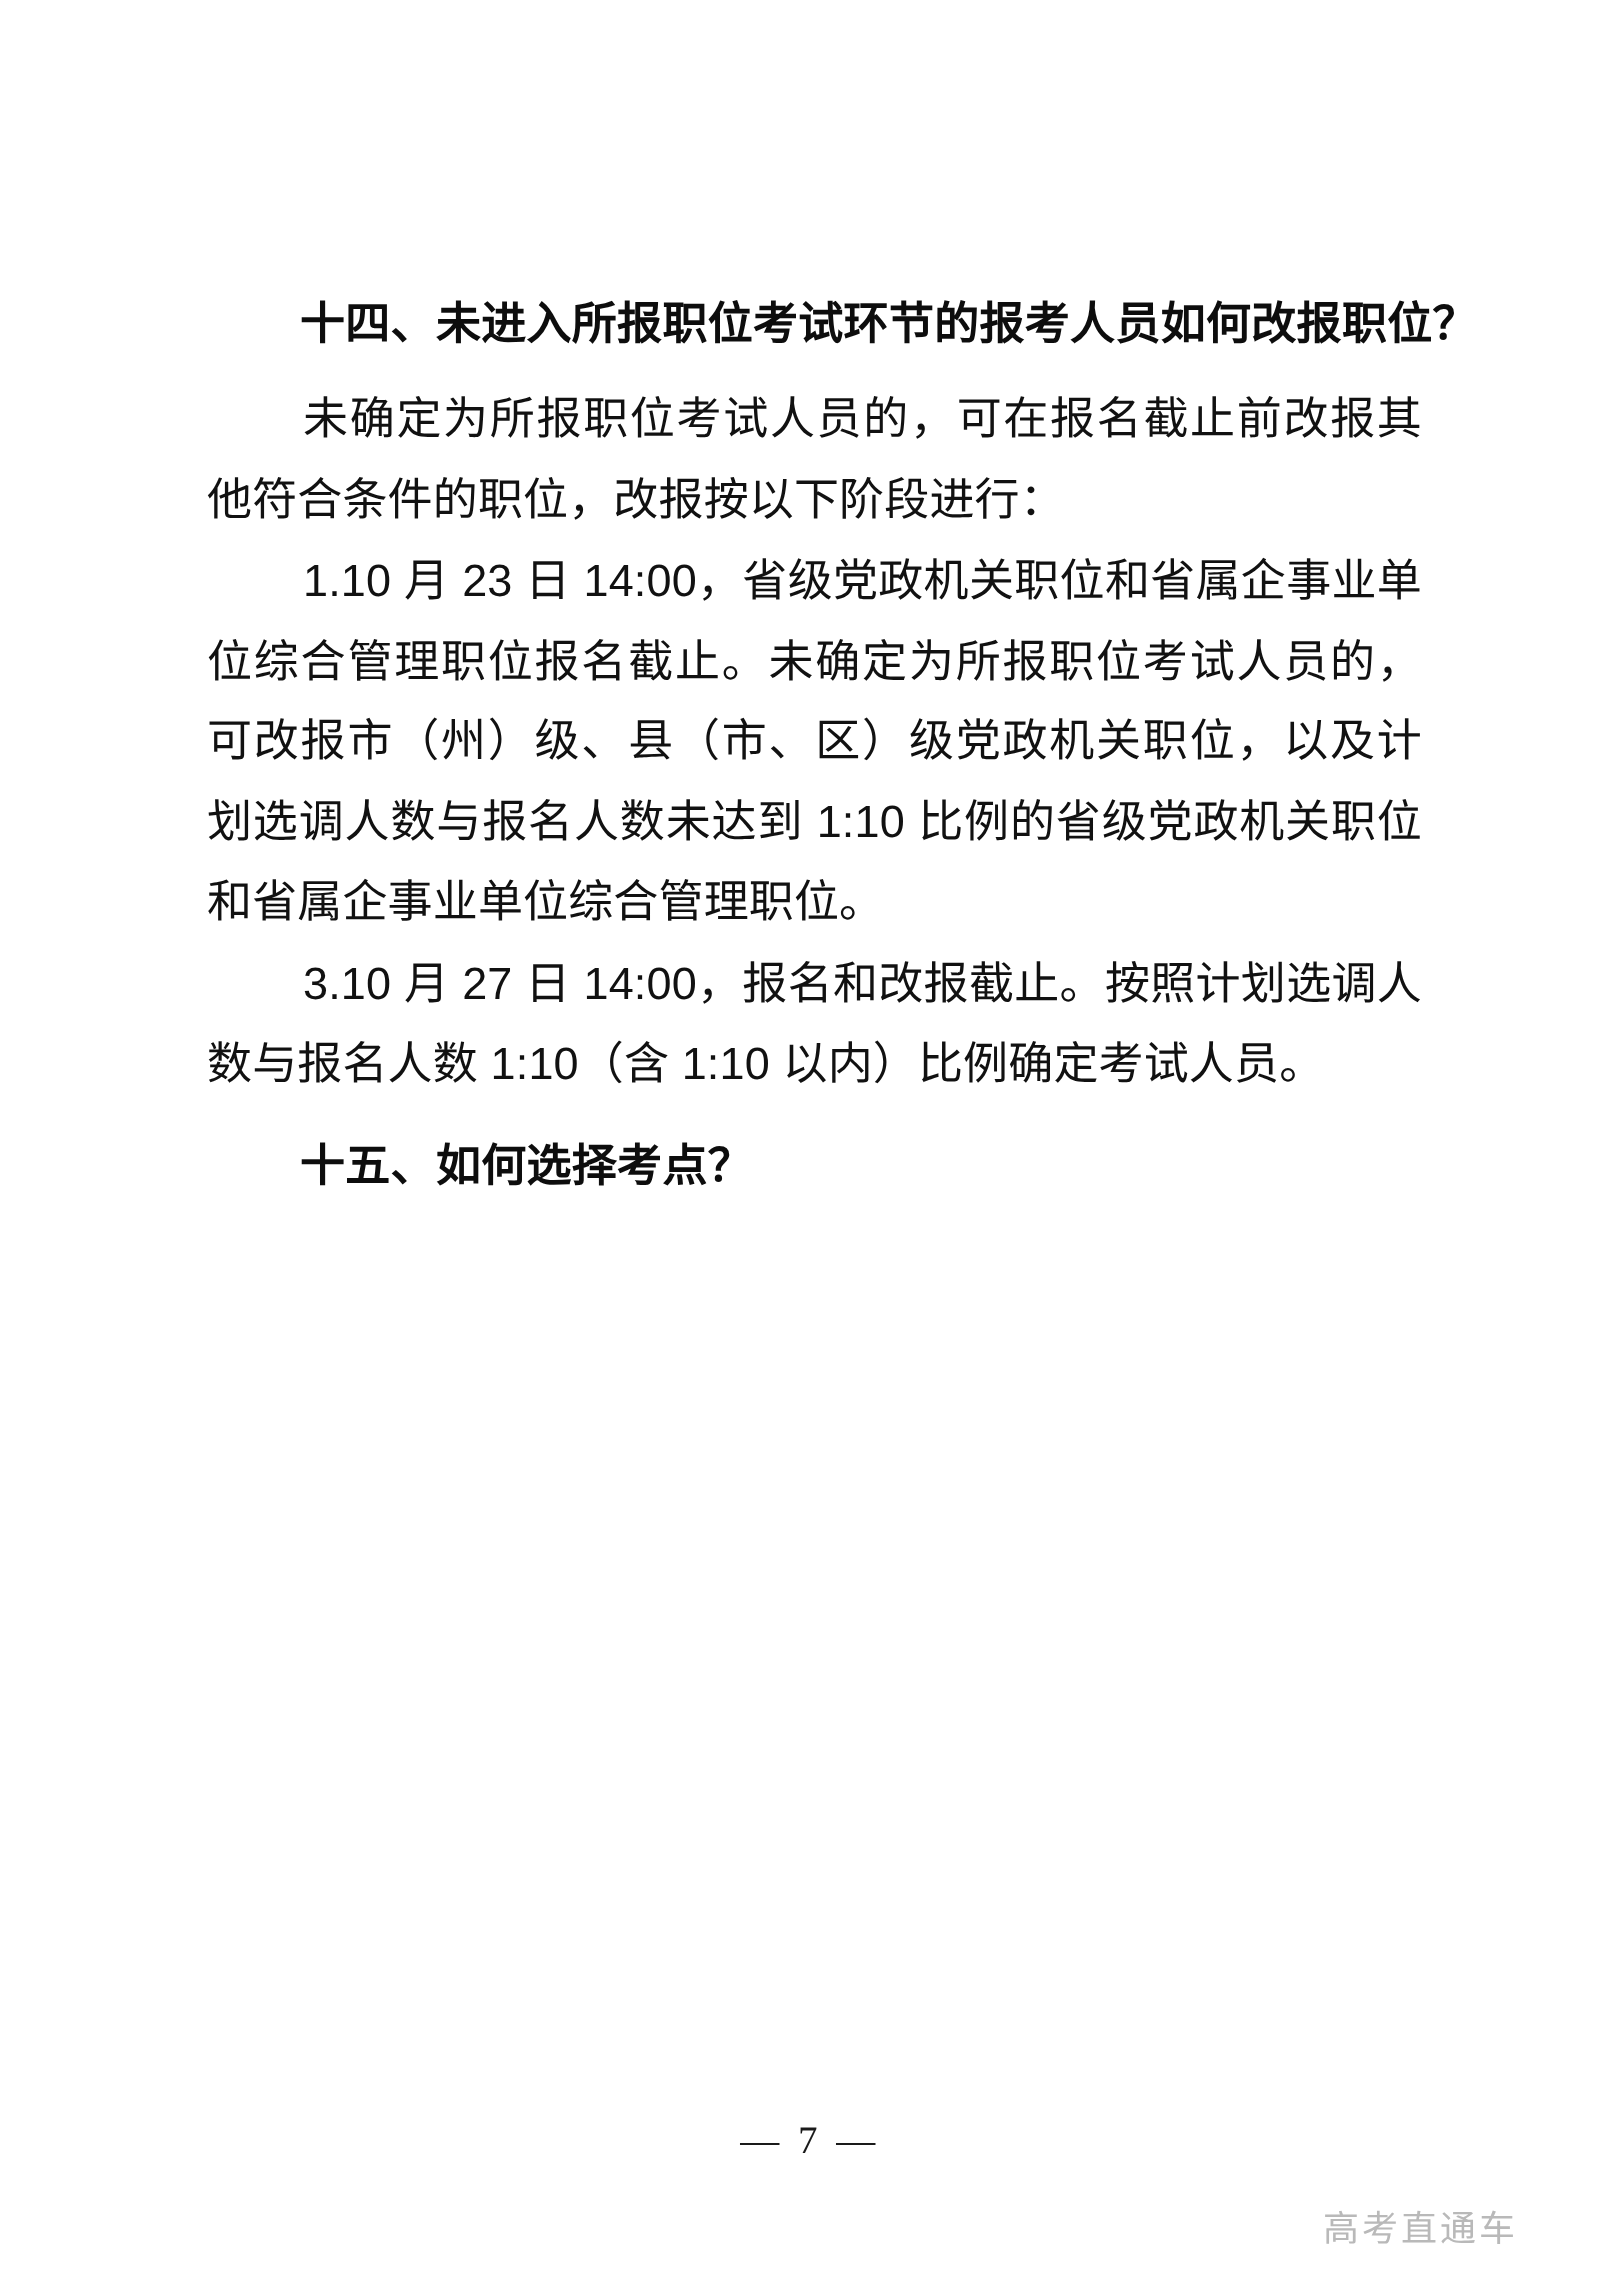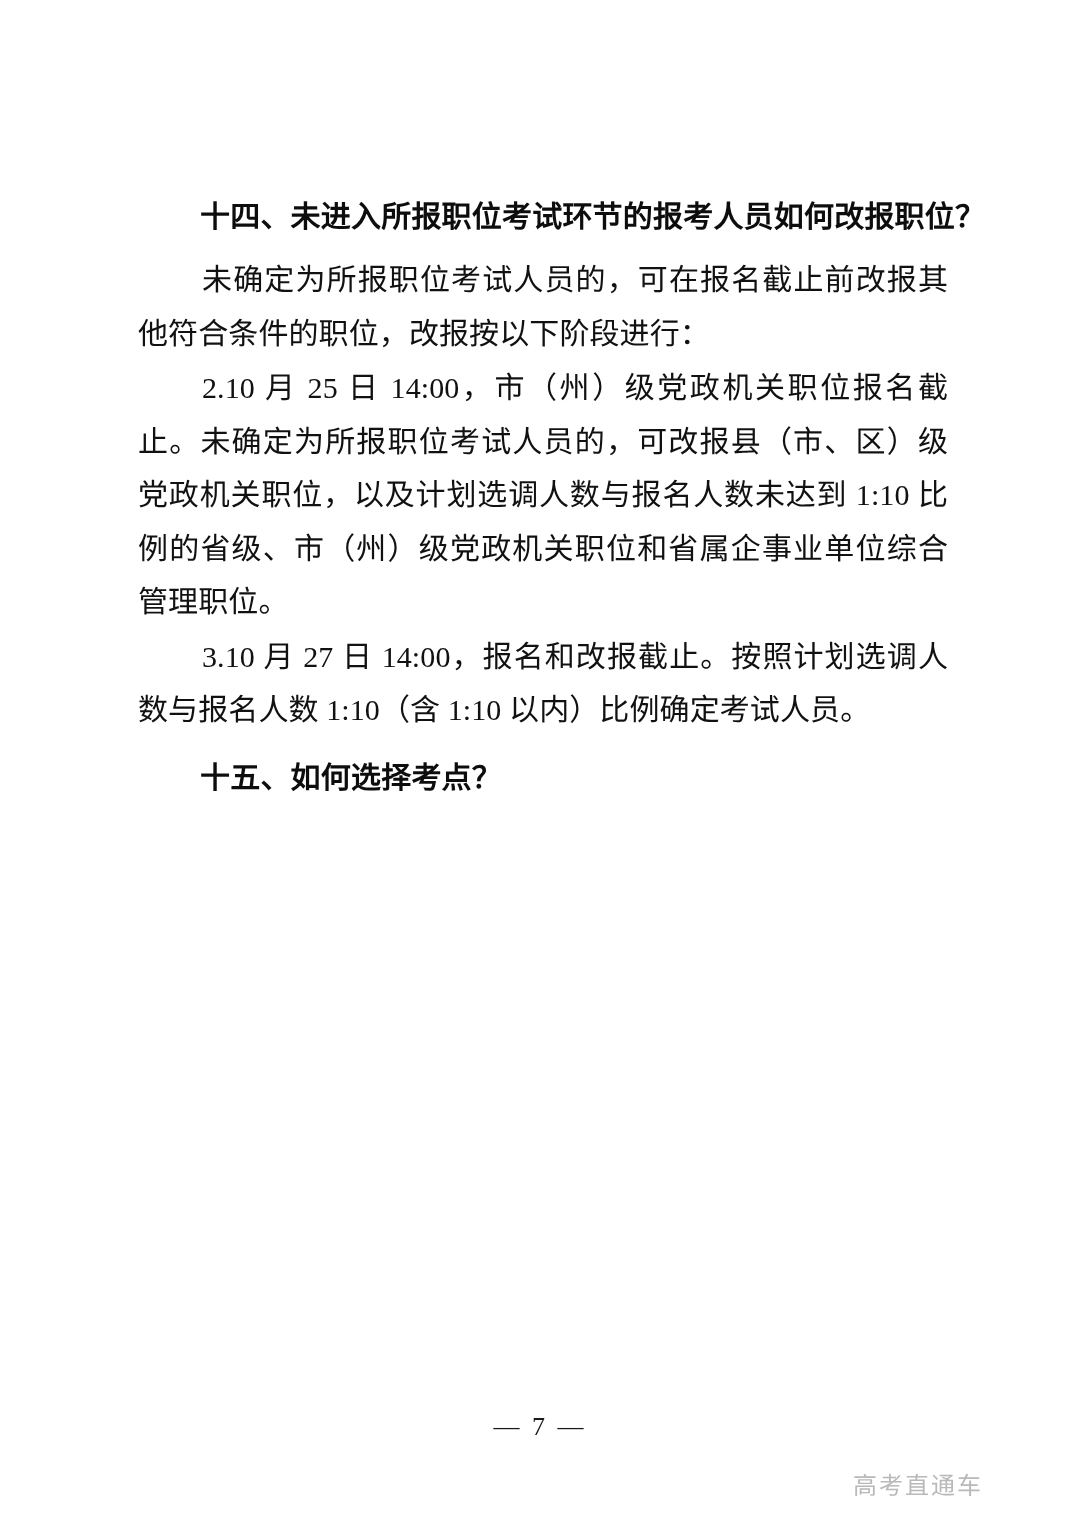--- a/index.html
+++ b/index.html
@@ -33,21 +33,21 @@
     text-indent: 62px;
     letter-spacing: 0.2px;
     margin: 0 0 10px 0;
     white-space: nowrap;
   }
   .heading.second {
     margin-top: 14px;
     margin-bottom: 12px;
   }
   .para {
-    font-family: Liberation Serif, serif;
+    font-family: Liberation Sans, sans-serif;
     font-size: 30px;
     line-height: 53.5px;
     color: #111111;
     text-indent: 64px;
     text-align: justify;
     text-justify: inter-character;
     margin: 0 0 1px 0;
     letter-spacing: 0.1px;
     word-break: break-all;
   }
@@ -57,42 +57,42 @@
     top: 1412px;
     width: 1080px;
     text-align: center;
     font-family: "Liberation Serif", "DejaVu Serif", serif;
     font-size: 26px;
     color: #1a1a1a;
     letter-spacing: 3px;
   }
   .watermark {
     position: absolute;
-    right: 49px;
+    right: 20px;
     top: 1466px;
     font-family: "DejaVu Sans", "Liberation Sans", sans-serif;
     font-size: 24px;
     color: #b9b9b9;
     letter-spacing: 2px;
     user-select: none;
   }
 </style>
 </head>
 <body>
 
 <div class="page">
 
   <div class="content">
 
     <h2 class="heading">十四、未进入所报职位考试环节的报考人员如何改报职位？</h2>
 
     <p class="para">未确定为所报职位考试人员的，可在报名截止前改报其他符合条件的职位，改报按以下阶段进行：</p>
 
+    <p class="para">1.10 月 23 日 14:00，省级党政机关职位和省属企事业单位综合管理职位报名截止。未确定为所报职位考试人员的，可改报市（州）级、县（市、区）级党政机关职位，以及计划选调人数与报名人数未达到 1:10 比例的省级党政机关职位和省属企事业单位综合管理职位。</p>
 
-    <p class="para">2.10 月 25 日 14:00，市（州）级党政机关职位报名截止。未确定为所报职位考试人员的，可改报县（市、区）级党政机关职位，以及计划选调人数与报名人数未达到 1:10 比例的省级、市（州）级党政机关职位和省属企事业单位综合管理职位。</p>
 
     <p class="para">3.10 月 27 日 14:00，报名和改报截止。按照计划选调人数与报名人数 1:10（含 1:10 以内）比例确定考试人员。</p>
 
     <h2 class="heading second">十五、如何选择考点？</h2>
 
 
 
   </div>
 
   <div class="footer">— 7 —</div>

